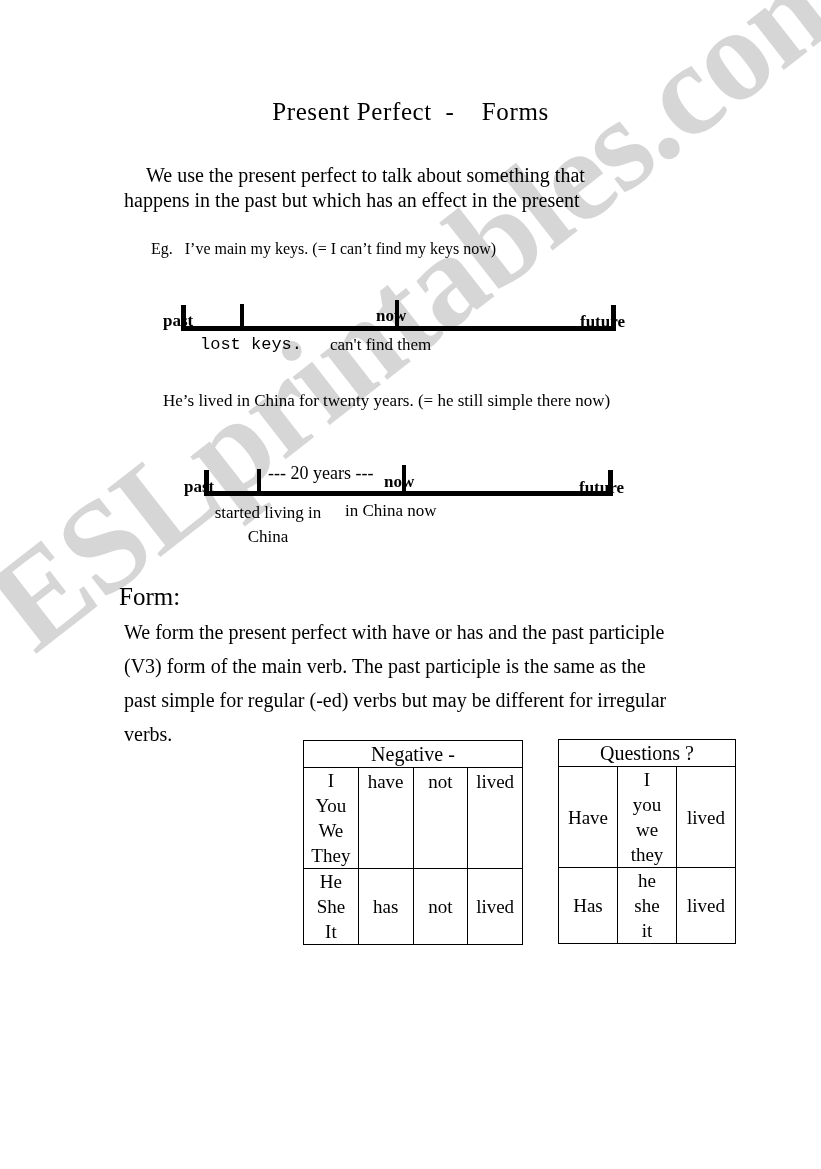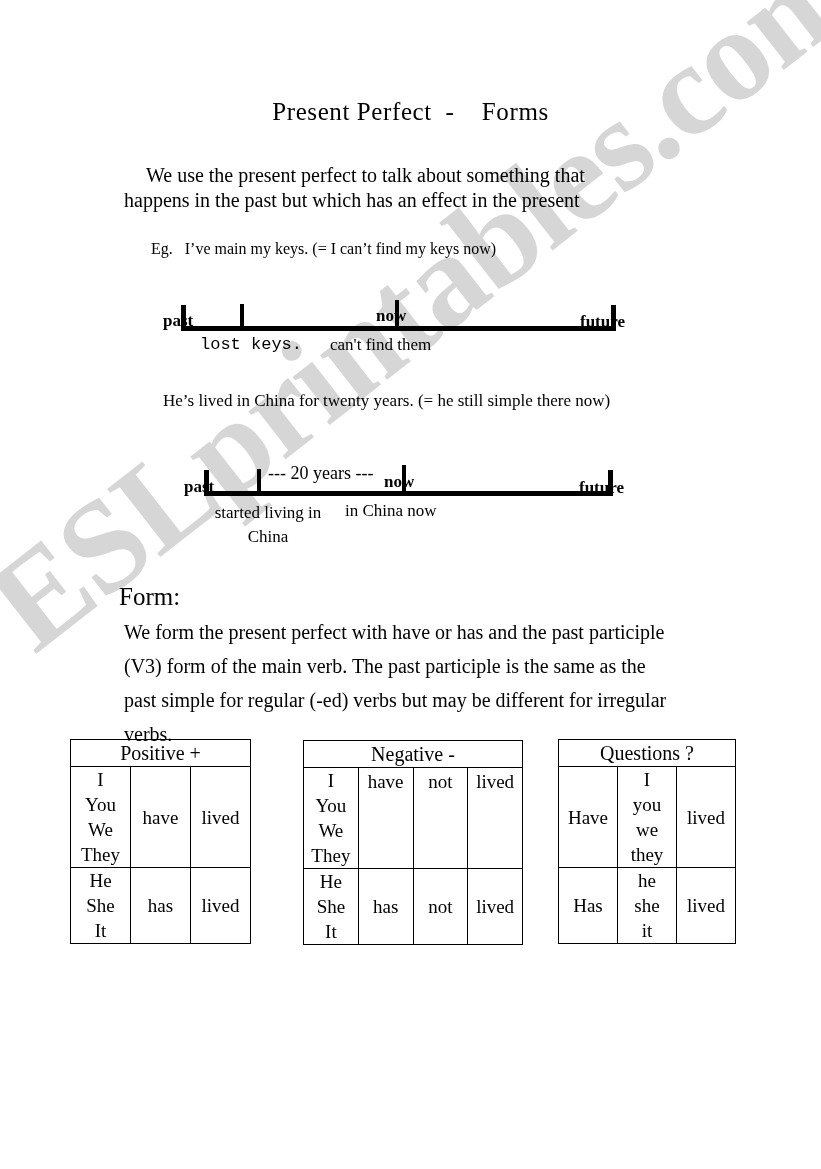--- a/index.html
+++ b/index.html
@@ -239,42 +239,20 @@
       <div class="tl-cap cap-right"></div>
       <div class="tl-tick tick-a"></div>
       <div class="tl-tick tick-now"></div>
       <div class="tl-sub sub-a">started living in China</div>
       <div class="tl-sub sub-b">in China now</div>
     </div>
 
     <div class="abs" id="form-heading">Form:</div>
     <div class="abs" id="form-paragraph">We form the present perfect with have or has and the past participle (V3) form of the main verb. The past participle is the same as the past simple for regular (-ed) verbs but may be different for irregular verbs.</div>
 
-    <table class="vtable" id="table-positive">
-      <tbody>
-          <tr>
-        <td class="caption-cell" colspan="3">Positive +</td>
-      </tr>
-      <tr>
-        <td class="pron-cell nowrap" style="width:63px;height:94px;">I
-You
-We
-They</td>
-        <td style="width:57px;">have</td>
-        <td style="width:60px;">lived</td>
-      </tr>
-      <tr>
-        <td class="pron-cell nowrap" style="height:73px;">He
-She
-It</td>
-        <td>has</td>
-        <td>lived</td>
-      </tr>
-    </tbody>
-      </table>
 
     <table class="vtable" id="table-questions">
       <tbody>
           <tr>
         <td class="caption-cell" colspan="3">Questions ?</td>
       </tr>
       <tr>
         <td style="width:58px;height:94px;">Have</td>
         <td class="pron-cell nowrap" style="width:58px;">I
 you

